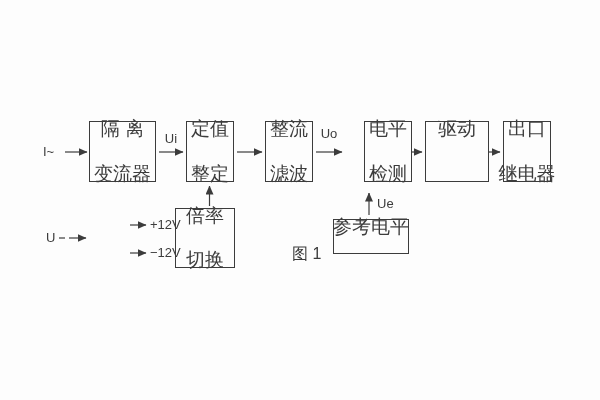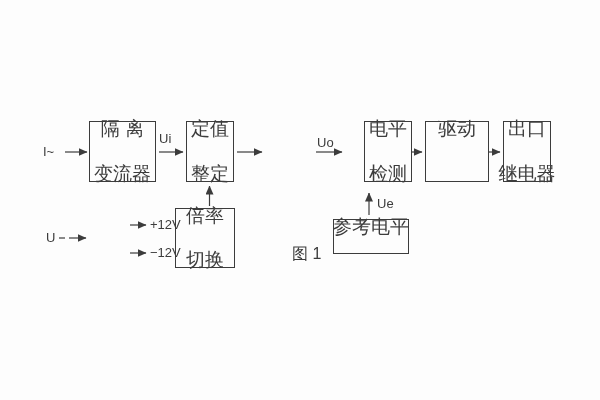--- a/index.html
+++ b/index.html
@@ -13,21 +13,21 @@
   .wires { position:absolute; left:0; top:0; width:600px; height:400px; }
   .wires line { stroke:var(--line); stroke-width:1.2; }
   .block {
     position:absolute; box-sizing:border-box;
     border:1px solid var(--line); background:var(--bg);
     display:flex; flex-direction:column; align-items:center; justify-content:space-between;
     font-size:19px; line-height:14px; text-align:center; white-space:nowrap;
   }
   .block.two { row-gap:12px; }
   .lbl { position:absolute; font-size:13px; line-height:14px; white-space:nowrap; }
-  .lbl.center { }
+  .lbl.center { text-align:center; }
   .caption { position:absolute; font-size:16px; white-space:nowrap; }
 </style>
 </head>
 <body>
 
 <div class="canvas">
 
   <svg class="wires" xmlns="http://www.w3.org/2000/svg">
     <defs>
       <marker id="ah" markerUnits="userSpaceOnUse" markerWidth="9" markerHeight="8" refX="8.5" refY="4" orient="auto">
@@ -51,20 +51,24 @@
   <div class="block two" style="left:89px;top:121px;width:67px;height:61px">
     <span>隔 离</span>
     <span>变流器</span>
   </div>
 
   <div class="block two" style="left:186px;top:121px;width:48px;height:61px">
     <span>定值</span>
     <span>整定</span>
   </div>
 
+  <div class="block two" style="left:265px;top:121px;width:48px;height:61px">
+    <span>整流</span>
+    <span>滤波</span>
+  </div>
 
   <div class="block two" style="left:364px;top:121px;width:48px;height:61px">
     <span>电平</span>
     <span>检测</span>
   </div>
 
   <div class="block" style="left:425px;top:121px;width:64px;height:61px">
     <span>驱动</span>
   </div>
 
@@ -79,19 +83,19 @@
     <span>切换</span>
   </div>
 
   <div class="block" style="left:333px;top:219px;width:76px;height:35px">
     <span>参考电平</span>
   </div>
 
   <span class="lbl" style="left:43px;top:145px">I~</span>
   <span class="lbl" style="left:46px;top:231px">U</span>
   <span class="lbl center" style="left:159px;top:132px;width:24px">Ui</span>
-  <span class="lbl center" style="left:317px;top:136px;width:24px">Uo</span>
+  <span class="lbl center" style="left:317px;top:127px;width:24px">Uo</span>
   <span class="lbl" style="left:377px;top:197px">Ue</span>
   <span class="lbl" style="left:150px;top:218px">+12V</span>
   <span class="lbl" style="left:150px;top:246px">−12V</span>
 
   <span class="caption" style="left:292px;top:244px">图 1</span>
 </div>
 
 </body></html>

